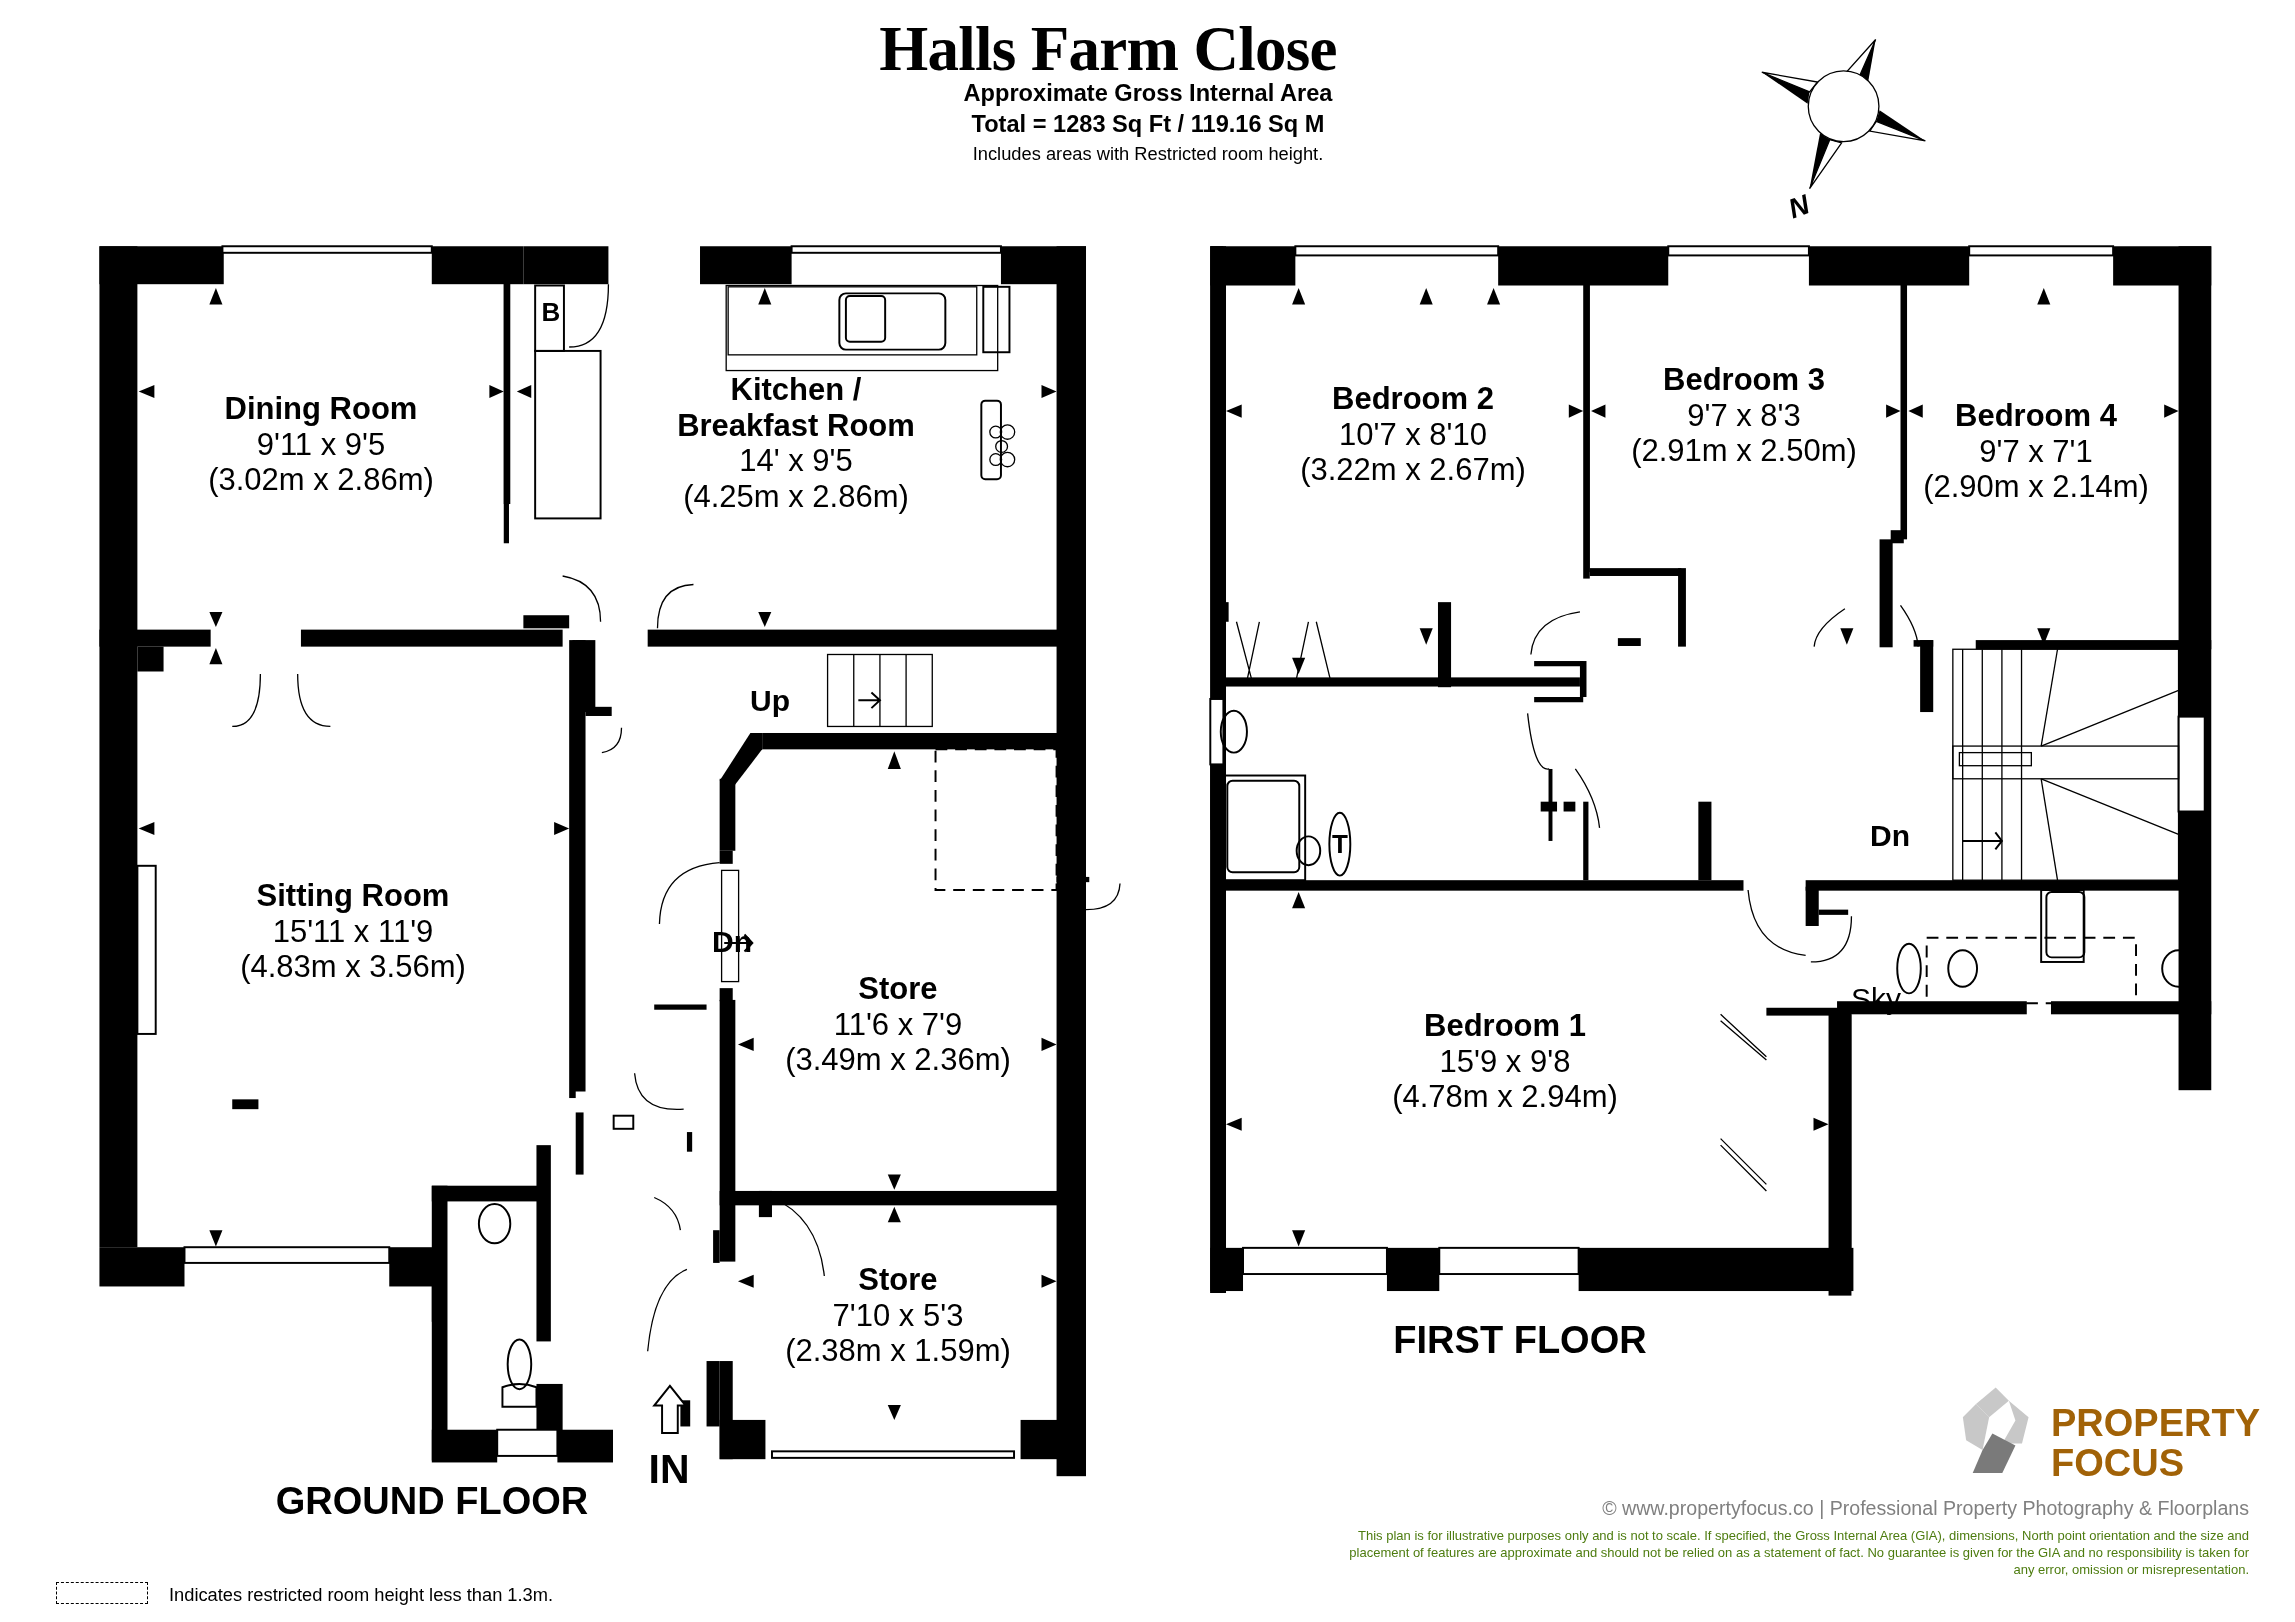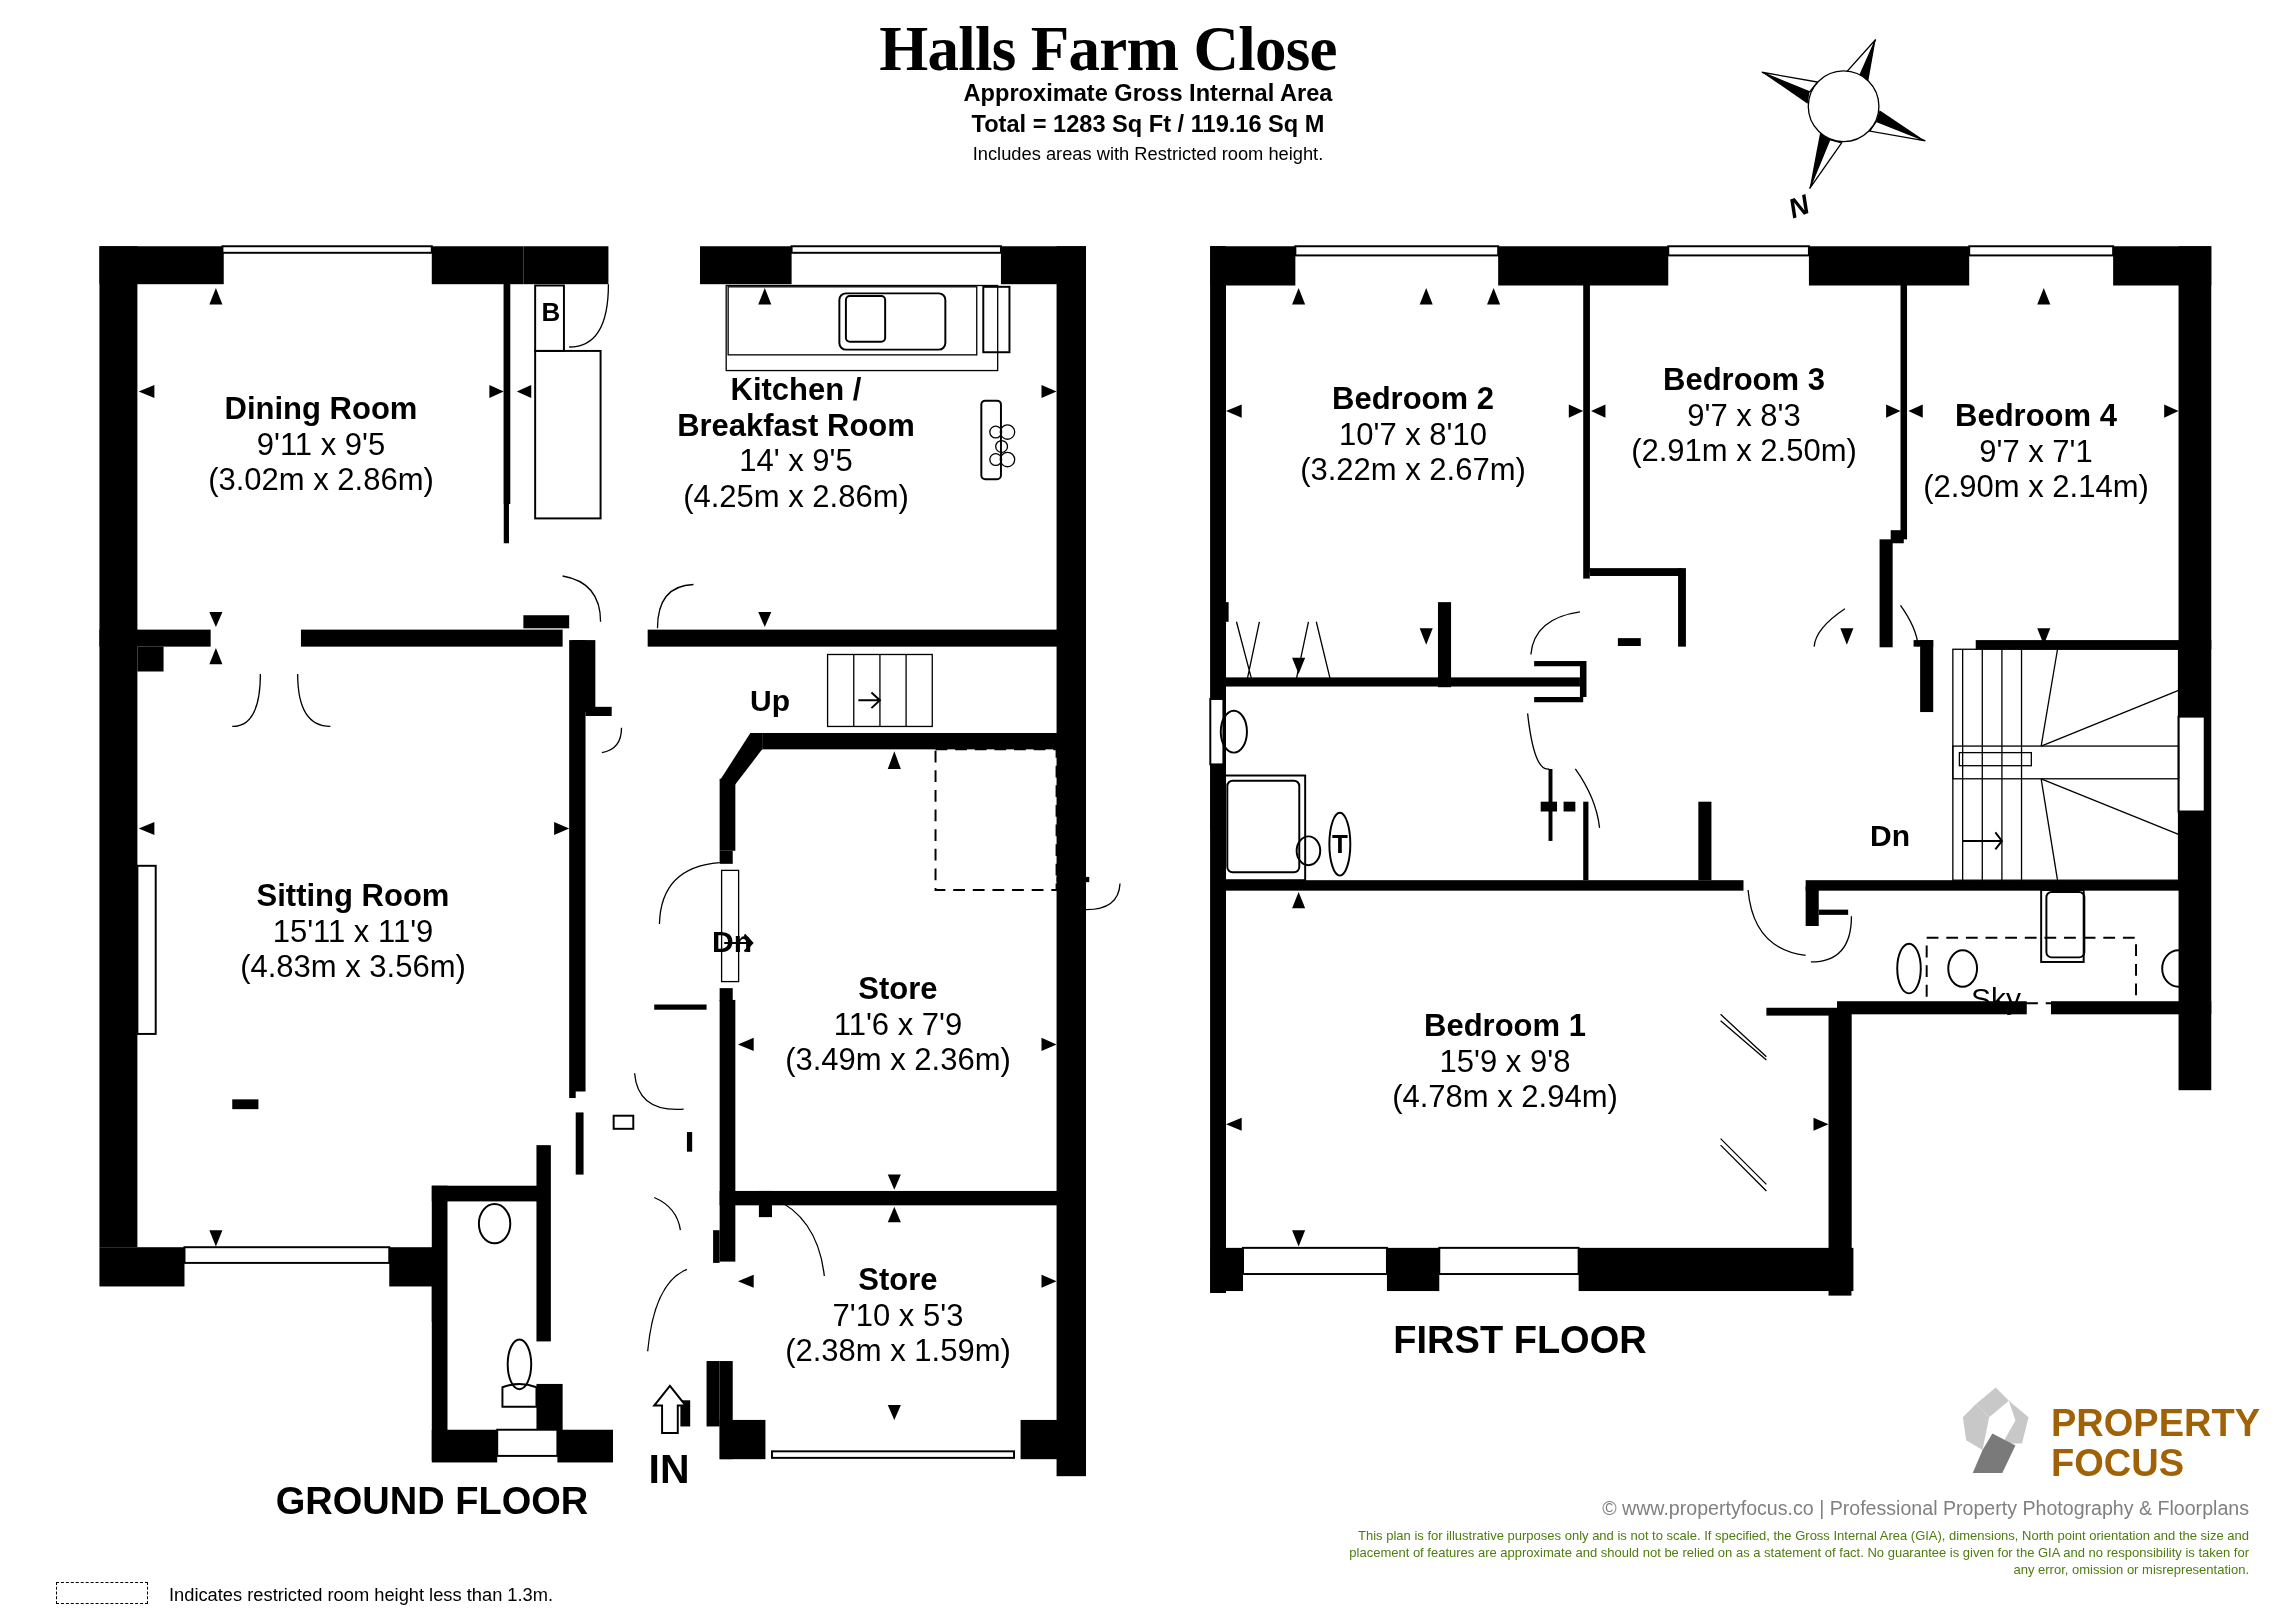--- a/index.html
+++ b/index.html
@@ -367,21 +367,21 @@
   <div class="room-dim">9'7 x 7'1</div>
   <div class="room-dim">(2.90m x 2.14m)</div>
 </div>
 <div class="t" style="left:1505px; top:1008px;">
   <div class="room-name">Bedroom 1</div>
   <div class="room-dim">15'9 x 9'8</div>
   <div class="room-dim">(4.78m x 2.94m)</div>
 </div>
 <div class="t lbl-b" style="left:1890px; top:819px;">Dn</div>
 <div class="t lbl-b" style="left:1340px; top:830px; font-size:26px;">T</div>
-<div class="t lbl" style="left:1996px; top:982px;">Sky</div>
+<div class="t lbl" style="left:1876px; top:982px;">Sky</div>
 <div class="t floor-label" style="left:1520px; top:1319px;">FIRST FLOOR</div>
 
 <svg style="position:absolute; left:1953px; top:1381px; width:92px; height:92px;" viewBox="0 0 140 140">
   <polygon points="65,10 85,30 55,55 35,35" fill="#c8c8c8"></polygon>
   <polygon points="85,30 115,55 105,95 75,95 95,60" fill="#c8c8c8"></polygon>
   <polygon points="35,35 55,55 45,105 20,90 15,55" fill="#c8c8c8"></polygon>
   <polygon points="45,105 60,80 95,98 75,140 30,140" fill="#7a7a7a"></polygon>
 </svg>
 <div class="logo-text" style="left:2051px; top:1404px;">
   <div>PROPERTY</div>

